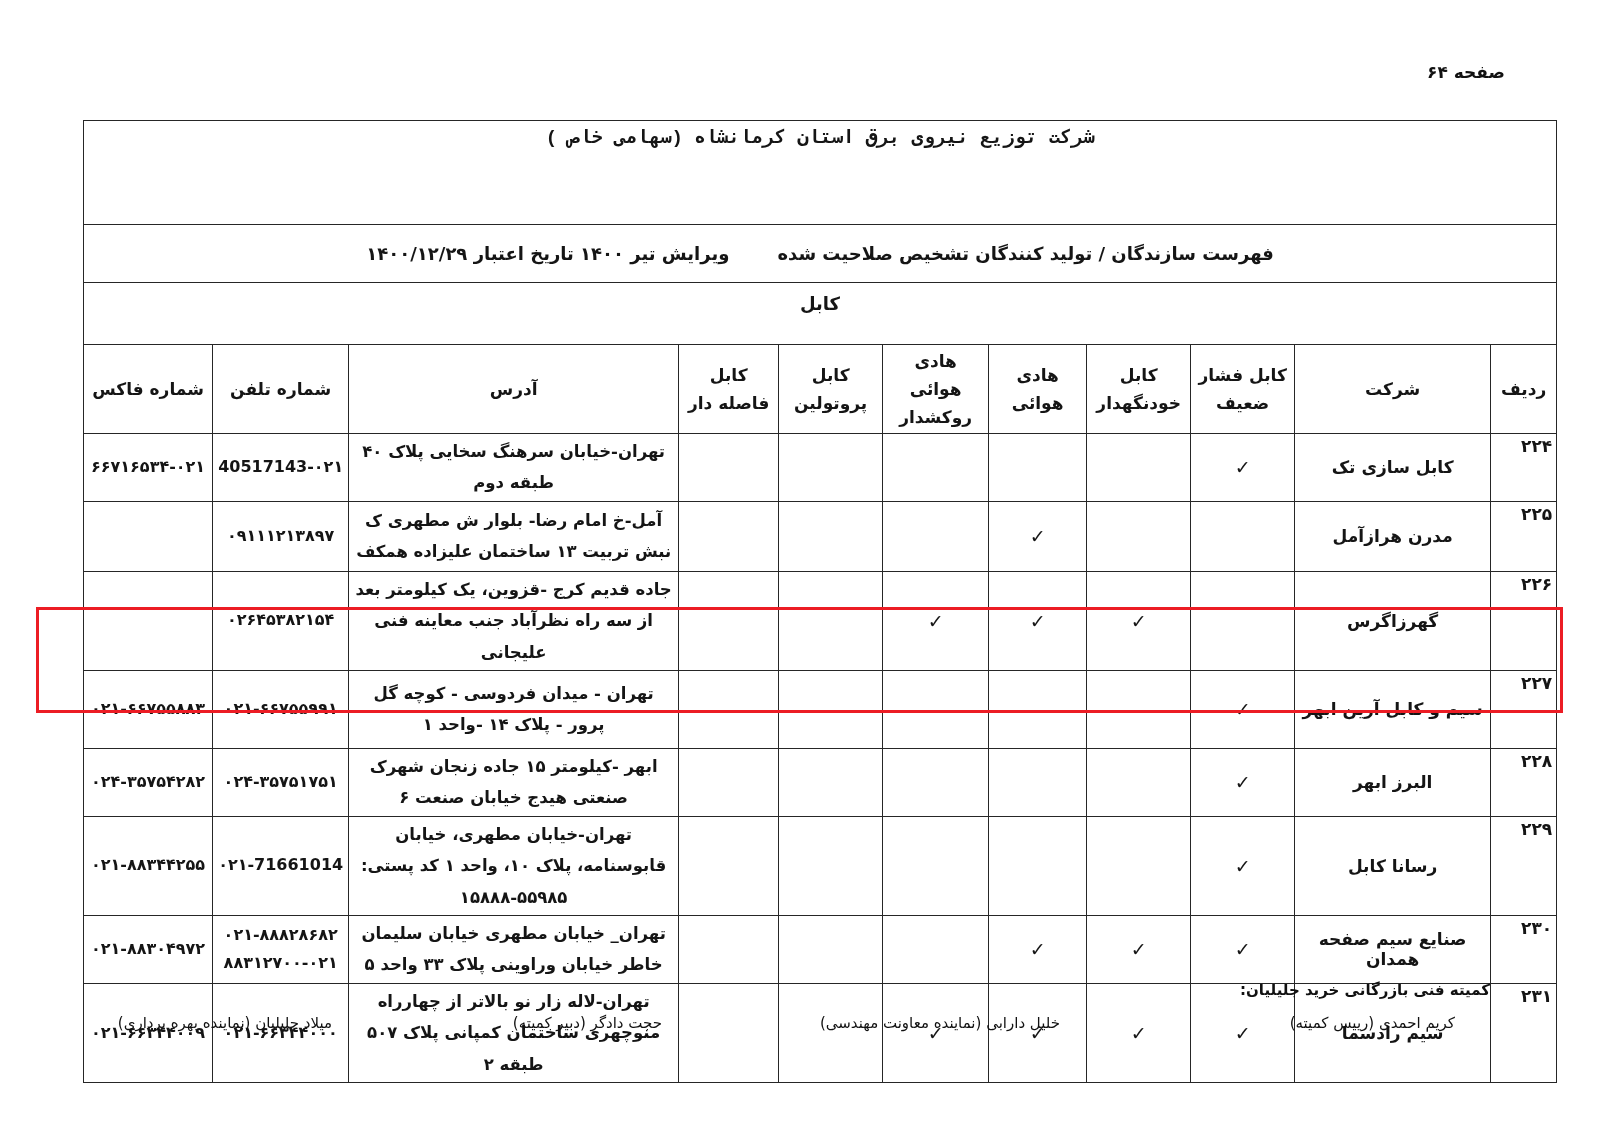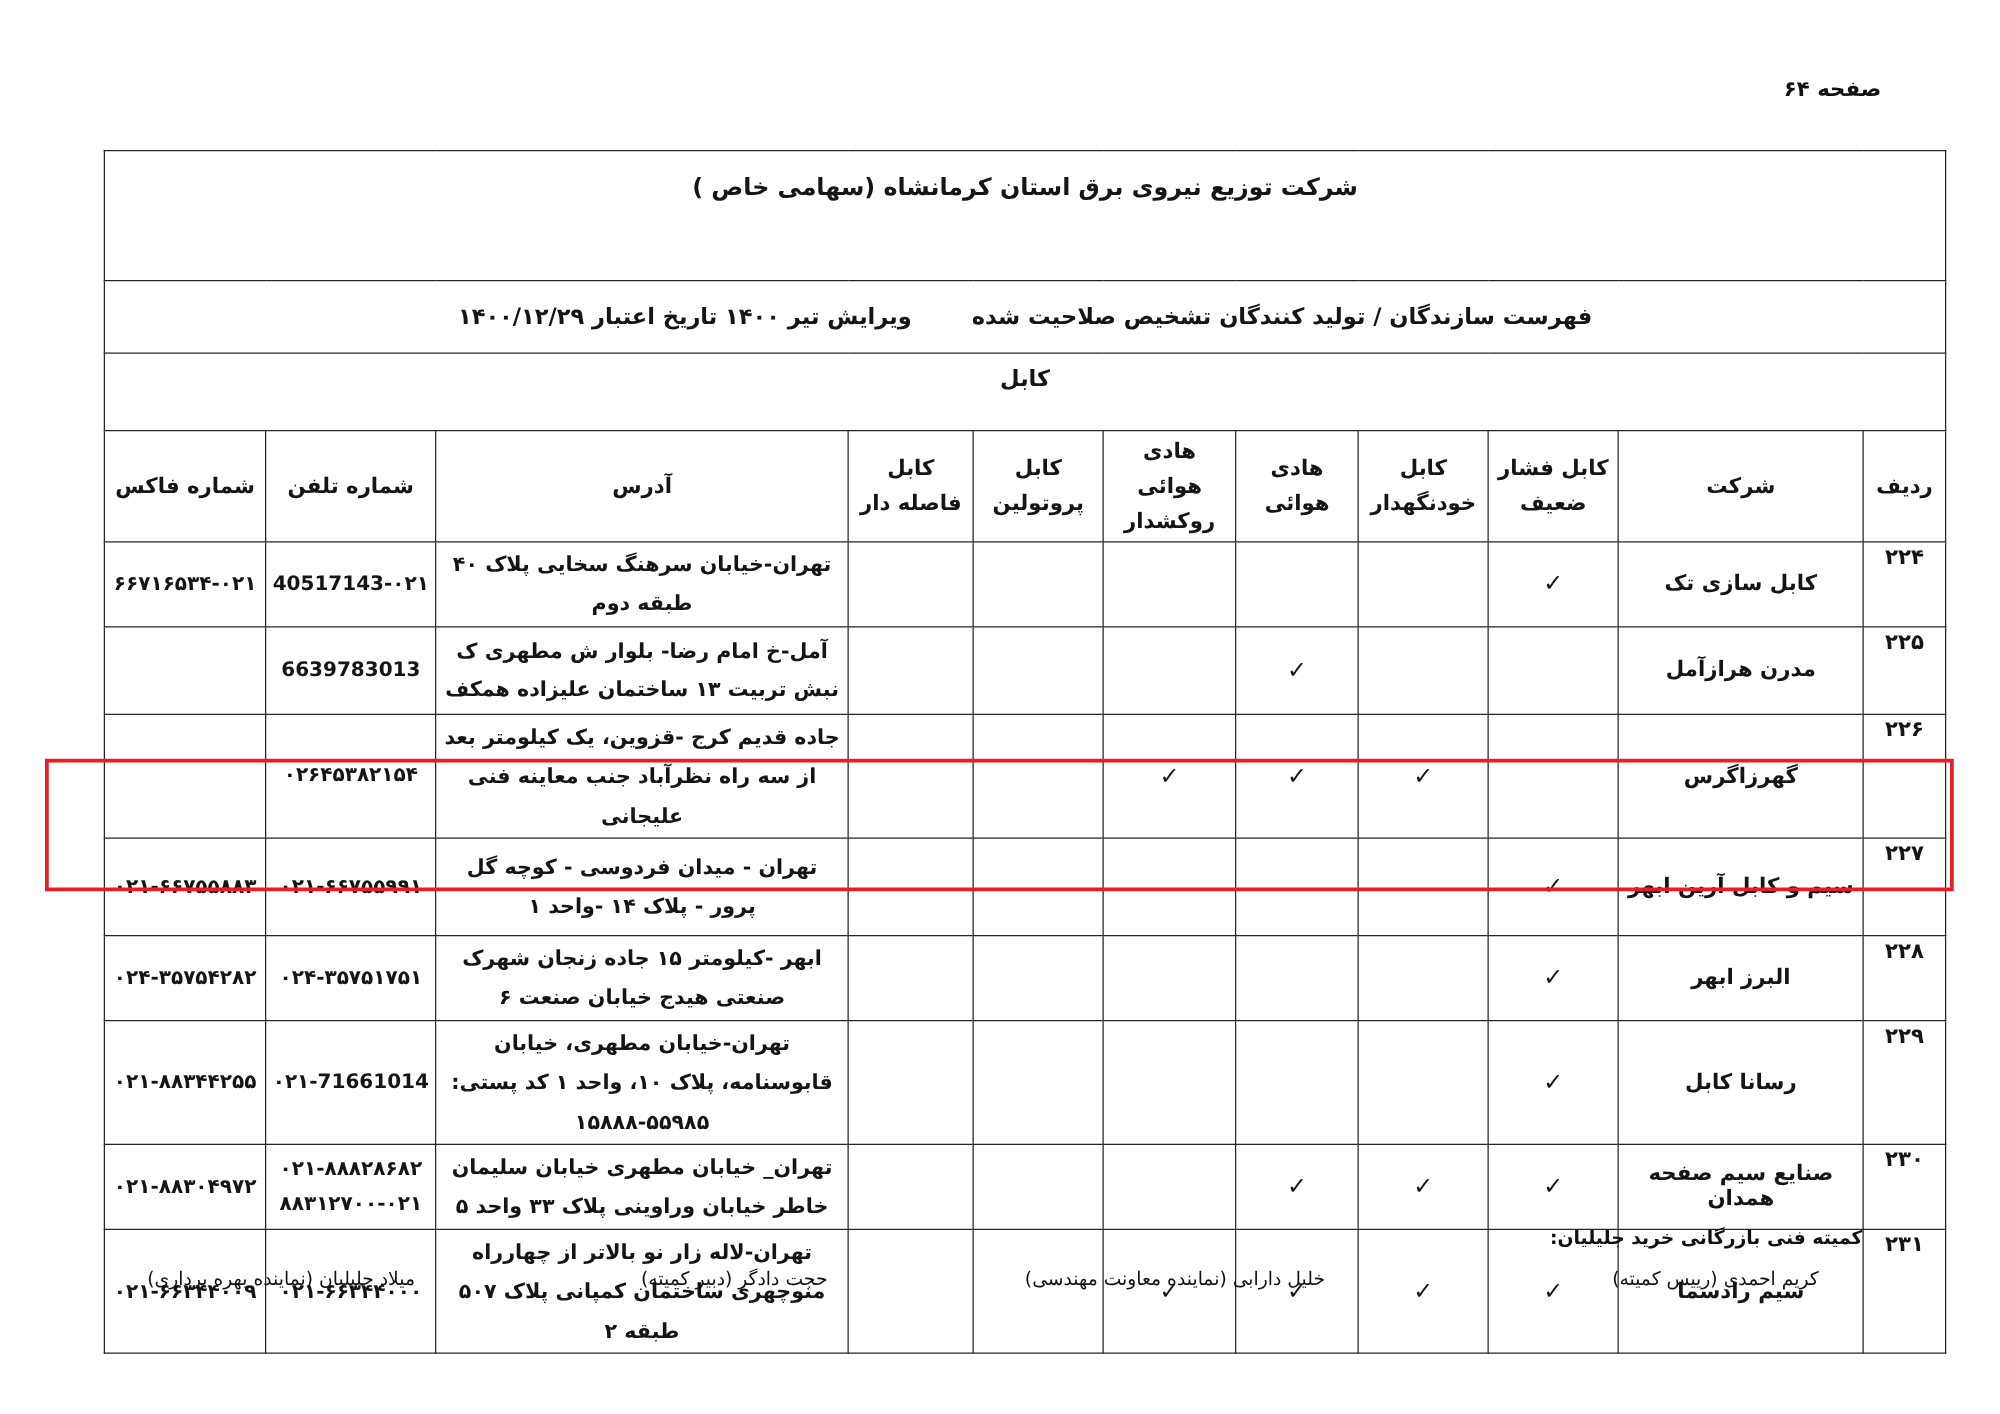--- a/index.html
+++ b/index.html
@@ -12,27 +12,27 @@
   }
   table.main{
     position:absolute;top:120px;left:83px;width:1473px;
     border-collapse:collapse;table-layout:fixed;direction:rtl;
   }
   table.main td,table.main th{
     border:1.6px solid #262626;padding:2px 4px;box-sizing:border-box;
     font-weight:bold;color:#151515;overflow:hidden;
   }
   tr.title-row td{
-    height:104px;vertical-align:top;text-align:center;font-size:19px;padding-top:18px;
+    height:104px;vertical-align:top;text-align:center;font-size:19px;padding-top:4px;font-family:Liberation Mono, monospace;
   }
   tr.subtitle-row td{height:58px;vertical-align:middle;text-align:center;font-size:18px;}
   .subtitle-wrap{display:flex;justify-content:center;align-items:center;gap:48px;direction:rtl;}
   tr.section-row td{height:62px;vertical-align:top;text-align:center;font-size:18px;padding-top:10px;}
   tr.head-row th{height:60px;vertical-align:middle;text-align:center;font-size:17px;line-height:1.65;}
-  td.c-num{vertical-align:top;text-align:center;font-size:17px;padding-top:6px;}
+  td.c-num{vertical-align:top;font-size:17px;padding-top:6px;}
   td.c-company{vertical-align:middle;text-align:center;font-size:17px;}
   td.c-check{vertical-align:middle;text-align:center;font-size:19px;}
   td.c-address{vertical-align:middle;text-align:center;font-size:16.5px;line-height:1.9;}
   td.c-phone,td.c-fax{vertical-align:middle;text-align:center;font-size:16px;white-space:pre-line;line-height:1.8;}
   .highlight-box{
     position:absolute;left:36px;top:607px;width:1521px;height:100px;
     border:3.5px solid #ec1c24;z-index:5;pointer-events:none;
   }
   .footer-committee{position:absolute;top:981px;right:110px;font-size:15px;font-weight:bold;}
   .sig{position:absolute;top:1014px;font-size:15px;font-weight:normal;white-space:nowrap;}
@@ -106,21 +106,21 @@
   <tr class="data-row" style="height:70px">
     <td class="c-num">۲۲۵</td>
     <td class="c-company">مدرن هرازآمل</td>
     <td class="c-check"></td>
     <td class="c-check"></td>
     <td class="c-check">✓</td>
     <td class="c-check"></td>
     <td class="c-check"></td>
     <td class="c-check"></td>
     <td class="c-address">آمل-خ امام رضا- بلوار ش مطهری ک نبش تربیت ۱۳ ساختمان علیزاده همکف</td>
-    <td class="c-phone">6639783013</td>
+    <td class="c-phone">۰۹۱۱۱۲۱۳۸۹۷</td>
     <td class="c-fax"></td>
   </tr>
 
   <tr class="data-row" style="height:64px">
     <td class="c-num">۲۲۶</td>
     <td class="c-company">گهرزاگرس</td>
     <td class="c-check"></td>
     <td class="c-check">✓</td>
     <td class="c-check">✓</td>
     <td class="c-check">✓</td>

